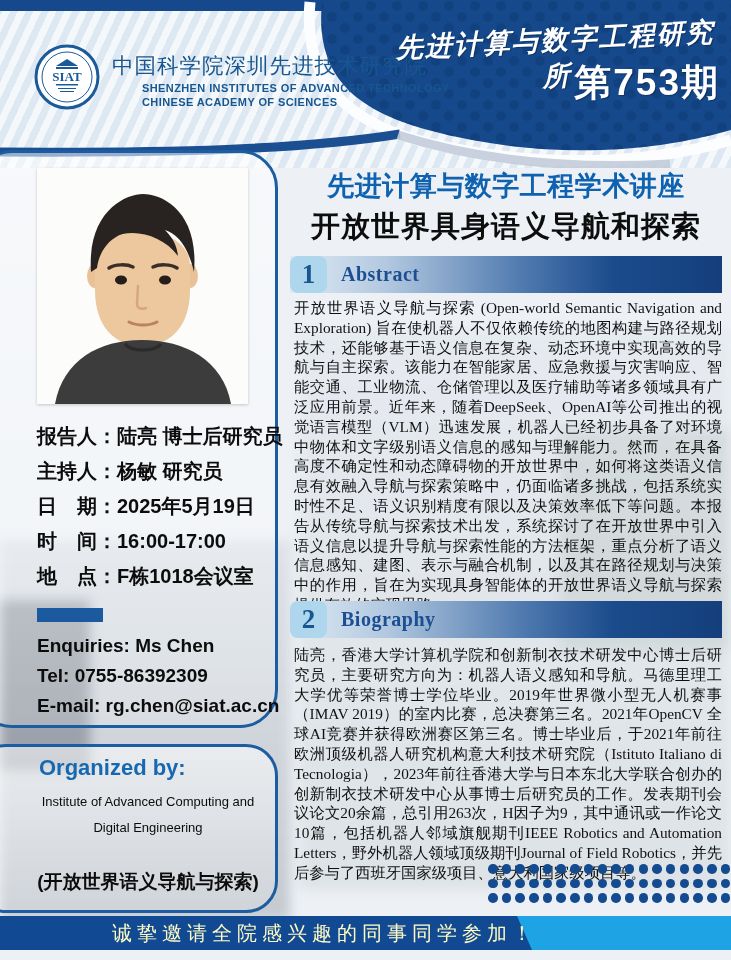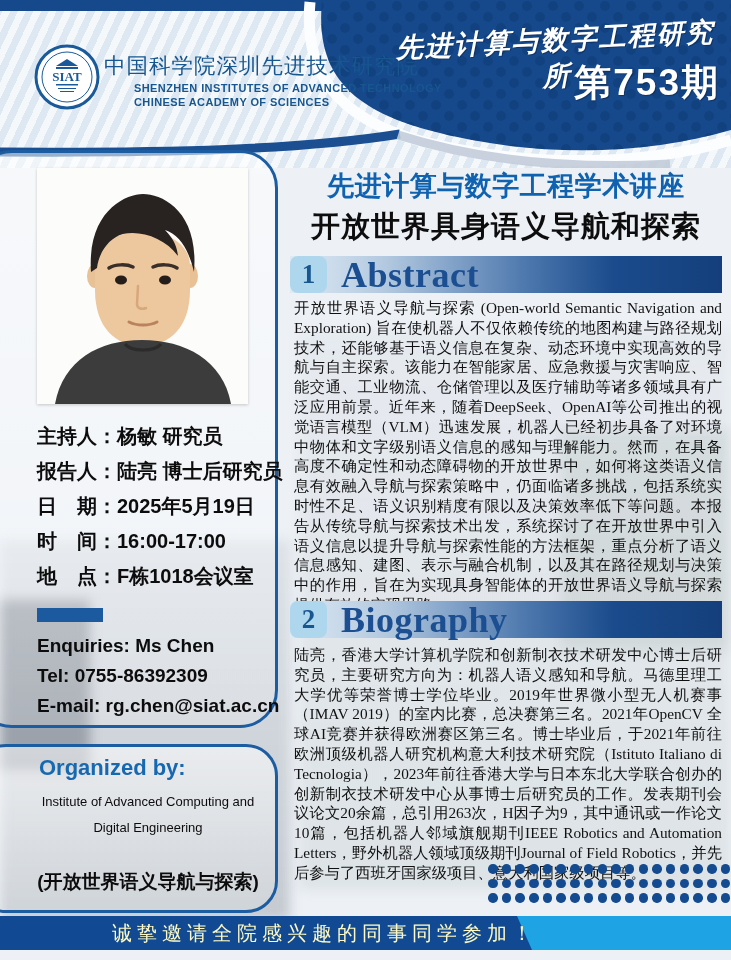--- a/index.html
+++ b/index.html
@@ -8,21 +8,21 @@
 
   
   .bg-art{position:absolute;inset:0;pointer-events:none;}
   .bg-blob{position:absolute;filter:blur(6px);}
 
   
   .header{position:absolute;left:0;top:0;width:731px;height:168px;
     background:
       repeating-linear-gradient(115deg,#dde8f2 0 7px,#f4f8fb 7px 14px);}
   .header svg.art{position:absolute;left:0;top:0;}
-  .logo-row{position:absolute;left:34px;top:44px;display:flex;align-items:center;gap:4px;}
+  .logo-row{position:absolute;left:34px;top:44px;display:flex;align-items:center;gap:12px;}
   .org-cn{color:#17568f;font-weight:normal;font-size:21.5px;letter-spacing:1px;}
   .org-en{color:#17568f;font-weight:bold;font-size:11px;letter-spacing:.4px;margin-top:2px;margin-left:30px;}
   .script-title{position:absolute;left:388px;top:22px;width:336px;text-align:center;
     color:#fff;font-size:27px;font-weight:bold;font-style:italic;
     letter-spacing:2px;transform:rotate(-3deg);
     font-family:"DejaVu Sans",sans-serif;text-shadow:1px 1px 0 rgba(0,0,0,.25);}
   .issue{position:absolute;left:570px;top:58px;width:150px;text-align:right;
     color:#fff;font-size:37px;font-weight:bold;letter-spacing:2px;
     text-shadow:1px 1px 1px rgba(0,0,0,.3);}
 
@@ -51,21 +51,21 @@
     color:#0f62b0;font-size:27px;font-weight:bold;letter-spacing:.5px;}
   .lec-sub{position:absolute;left:0;top:57px;width:432px;text-align:center;
     color:#0d0d0d;font-size:29px;font-weight:bold;letter-spacing:1px;}
 
   .sec-bar{position:absolute;left:0;width:432px;height:37px;display:flex;align-items:center;
     background:linear-gradient(90deg,#dfeaf4 0%,#b3c9e0 22%,#4c77ad 55%,#1b4b8c 75%,#143f7c 100%);}
   .sec-bar.s1{top:106px;} .sec-bar.s2{top:451px;}
   .sec-num{width:37px;height:37px;background:#aed7ee;border-radius:8px;
     color:#17568f;font-size:27px;font-weight:bold;text-align:center;line-height:37px;
     font-family:"Liberation Serif",serif;flex:0 0 auto;}
-  .sec-head{color:#1c4f92;font-size:36px;font-weight:bold;margin-left:14px;
+  .sec-head{color:#1c4f92;font-size:20px;font-weight:bold;margin-left:14px;
     font-family:"Liberation Serif",serif;letter-spacing:.5px;}
 
   .sec-body{position:absolute;left:4px;width:428px;text-align:justify;
     font-family:"Liberation Serif","DejaVu Serif",serif;
     font-size:15.3px;line-height:1.295;color:#101010;}
   .body1{top:148px;} .body2{top:495px;}
 
   .dots-grid{position:absolute;left:198px;top:714px;width:250px;display:flex;flex-wrap:wrap;}
   .dot{width:9.5px;height:9.5px;border-radius:50%;background:#144a8f;margin:0 4.2px 5px 0;}
 
@@ -140,22 +140,22 @@
       <ellipse cx="84" cy="112" rx="6" ry="4.5" fill="#241d1a"></ellipse>
       <ellipse cx="128" cy="112" rx="6" ry="4.5" fill="#241d1a"></ellipse>
       <path d="M101,118 L100,136 C100,140 104,142 109,140" stroke="#d8a87c" stroke-width="2.5" fill="none" stroke-linecap="round"></path>
       <path d="M92,154 C100,158 112,158 120,154" stroke="#b9835e" stroke-width="3" fill="none" stroke-linecap="round"></path>
       <path d="M18,236 C26,192 62,172 105,172 C148,172 186,192 194,236 Z" fill="#3c3c3c"></path>
       <path d="M88,176 C94,184 118,184 124,176" stroke="#2b2b2b" stroke-width="3" fill="none"></path>
     </svg>
   </div>
 
   <div class="info-list">
+    <div class="info-row">报告人：陆亮 博士后研究员</div>
     <div class="info-row">主持人：杨敏  研究员</div>
-    <div class="info-row">报告人：陆亮 博士后研究员</div>
     <div class="info-row">日　期：2025年5月19日</div>
     <div class="info-row">时　间：16:00-17:00</div>
     <div class="info-row">地　点：F栋1018会议室</div>
   </div>
 
   <div class="divider-bar"></div>
 
   <div class="contact">
     <div>Enquiries: Ms Chen</div>
     <div>Tel: 0755-86392309</div>

